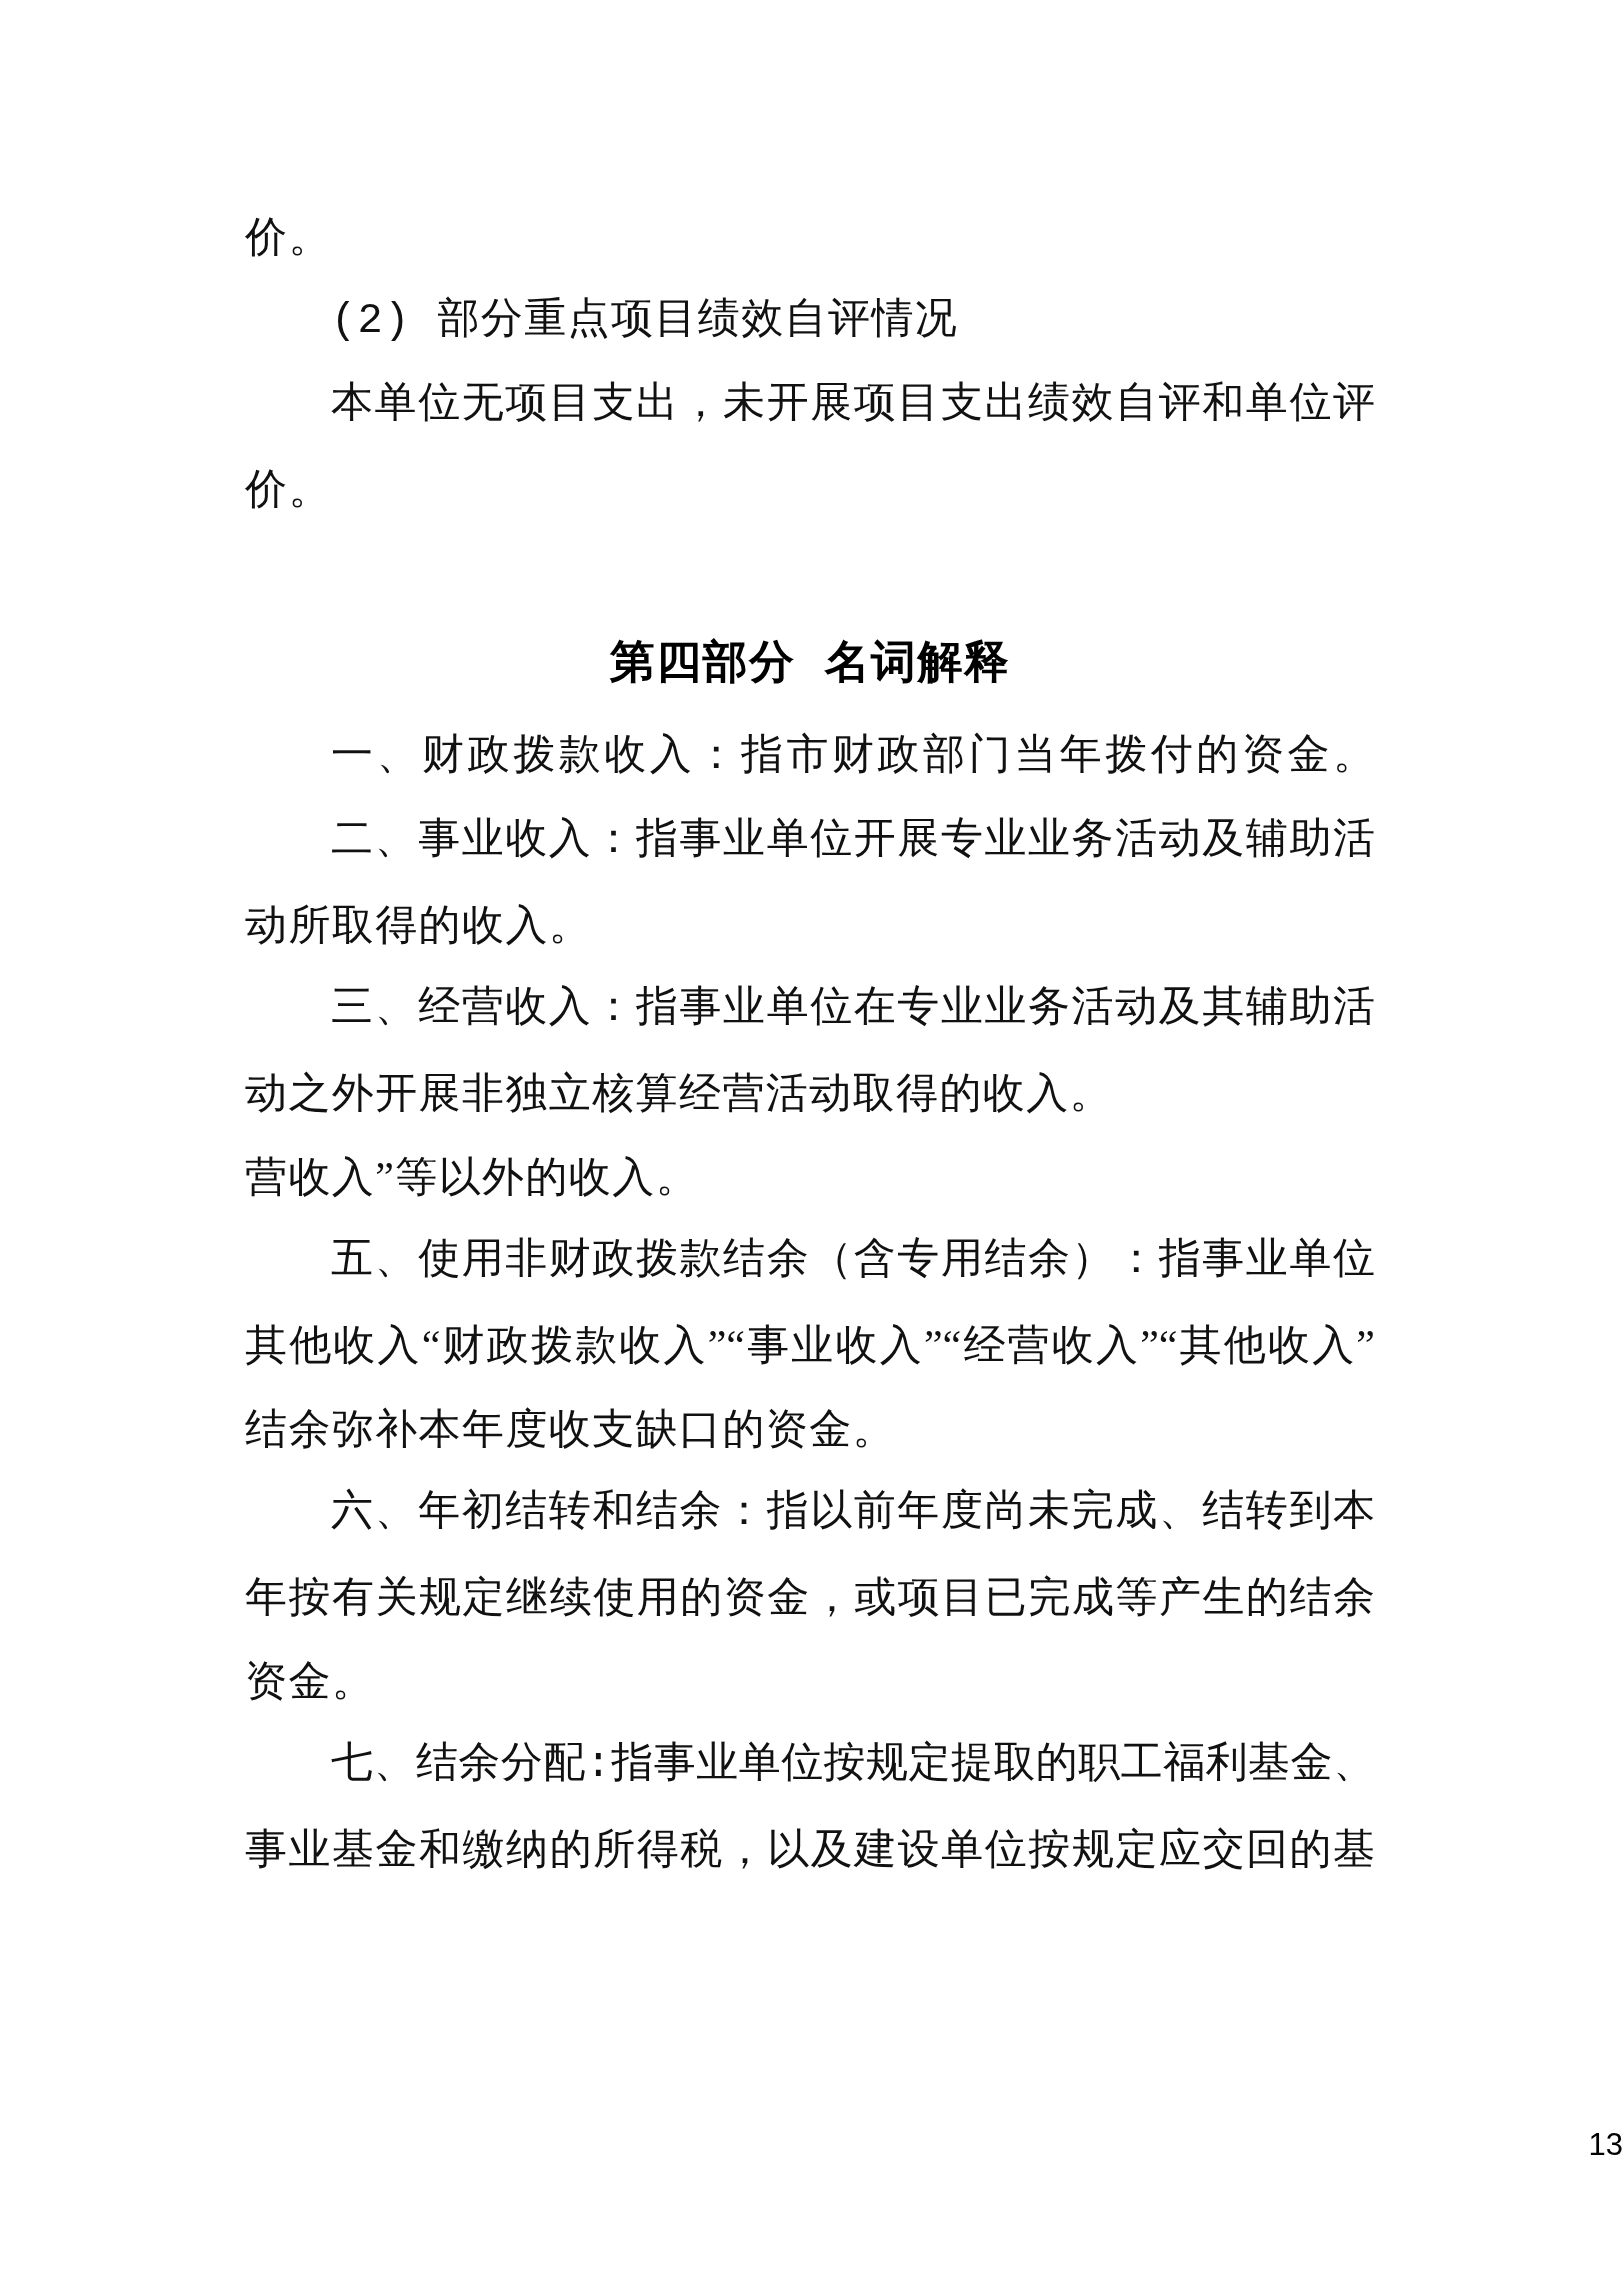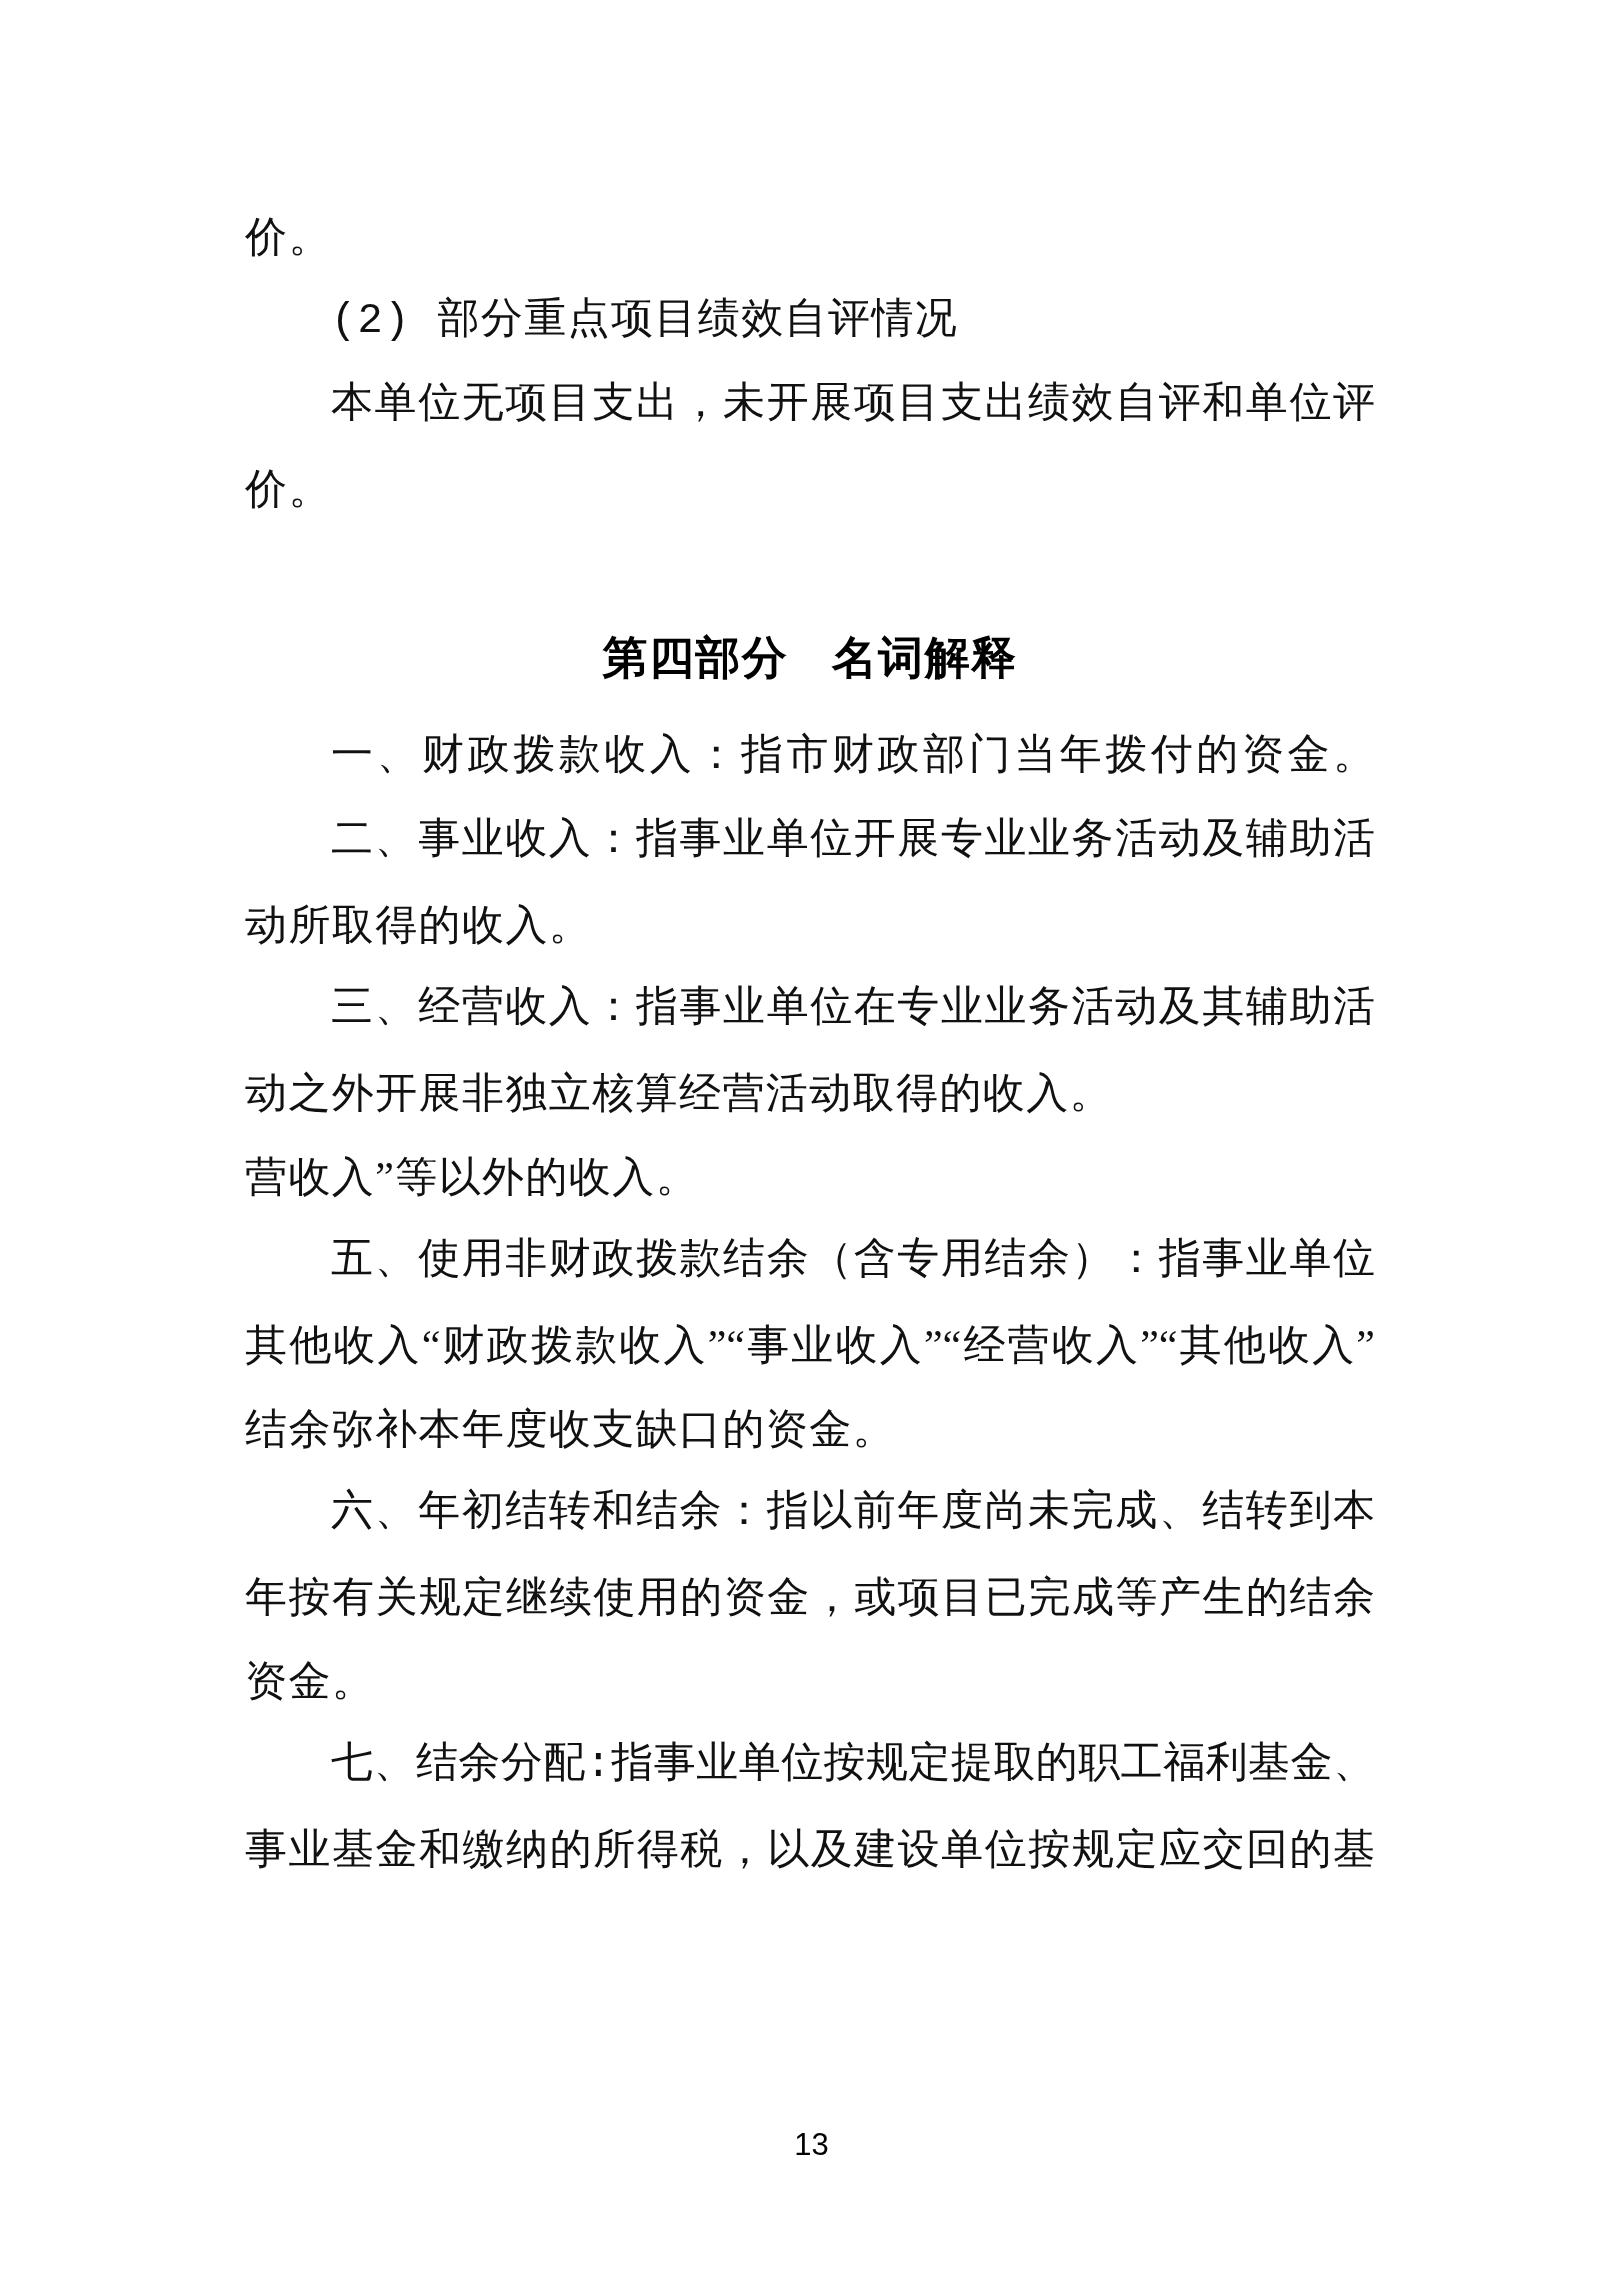--- a/index.html
+++ b/index.html
@@ -33,37 +33,37 @@
   
   .full {
     letter-spacing: 0;
     text-align: justify;
     text-align-last: justify;
   }
   
   .indent { padding-left: 86px; font-family: Liberation Mono, monospace; }
   .spacer { height: 84px; }
   .heading {
-    font-family: Liberation Mono, monospace;
+    font-family: Liberation Sans, sans-serif;
     font-weight: bold;
     font-size: 45px;
     line-height: 93px;
     height: 93px;
     margin-bottom: 7px;
     text-align: center;
     letter-spacing: 1.4px;
     word-spacing: 15.4px;
     color: #000000;
   }
   .page-number {
     position: absolute;
     top: 2129px;
     left: 0;
     width: 100%;
-    text-align: center;
+    text-align: right;
     font-family: "Liberation Sans", sans-serif;
     font-size: 31px;
     line-height: 31px;
     color: #000000;
   }
 </style>
 </head>
 <body>
 
 <div class="page">

